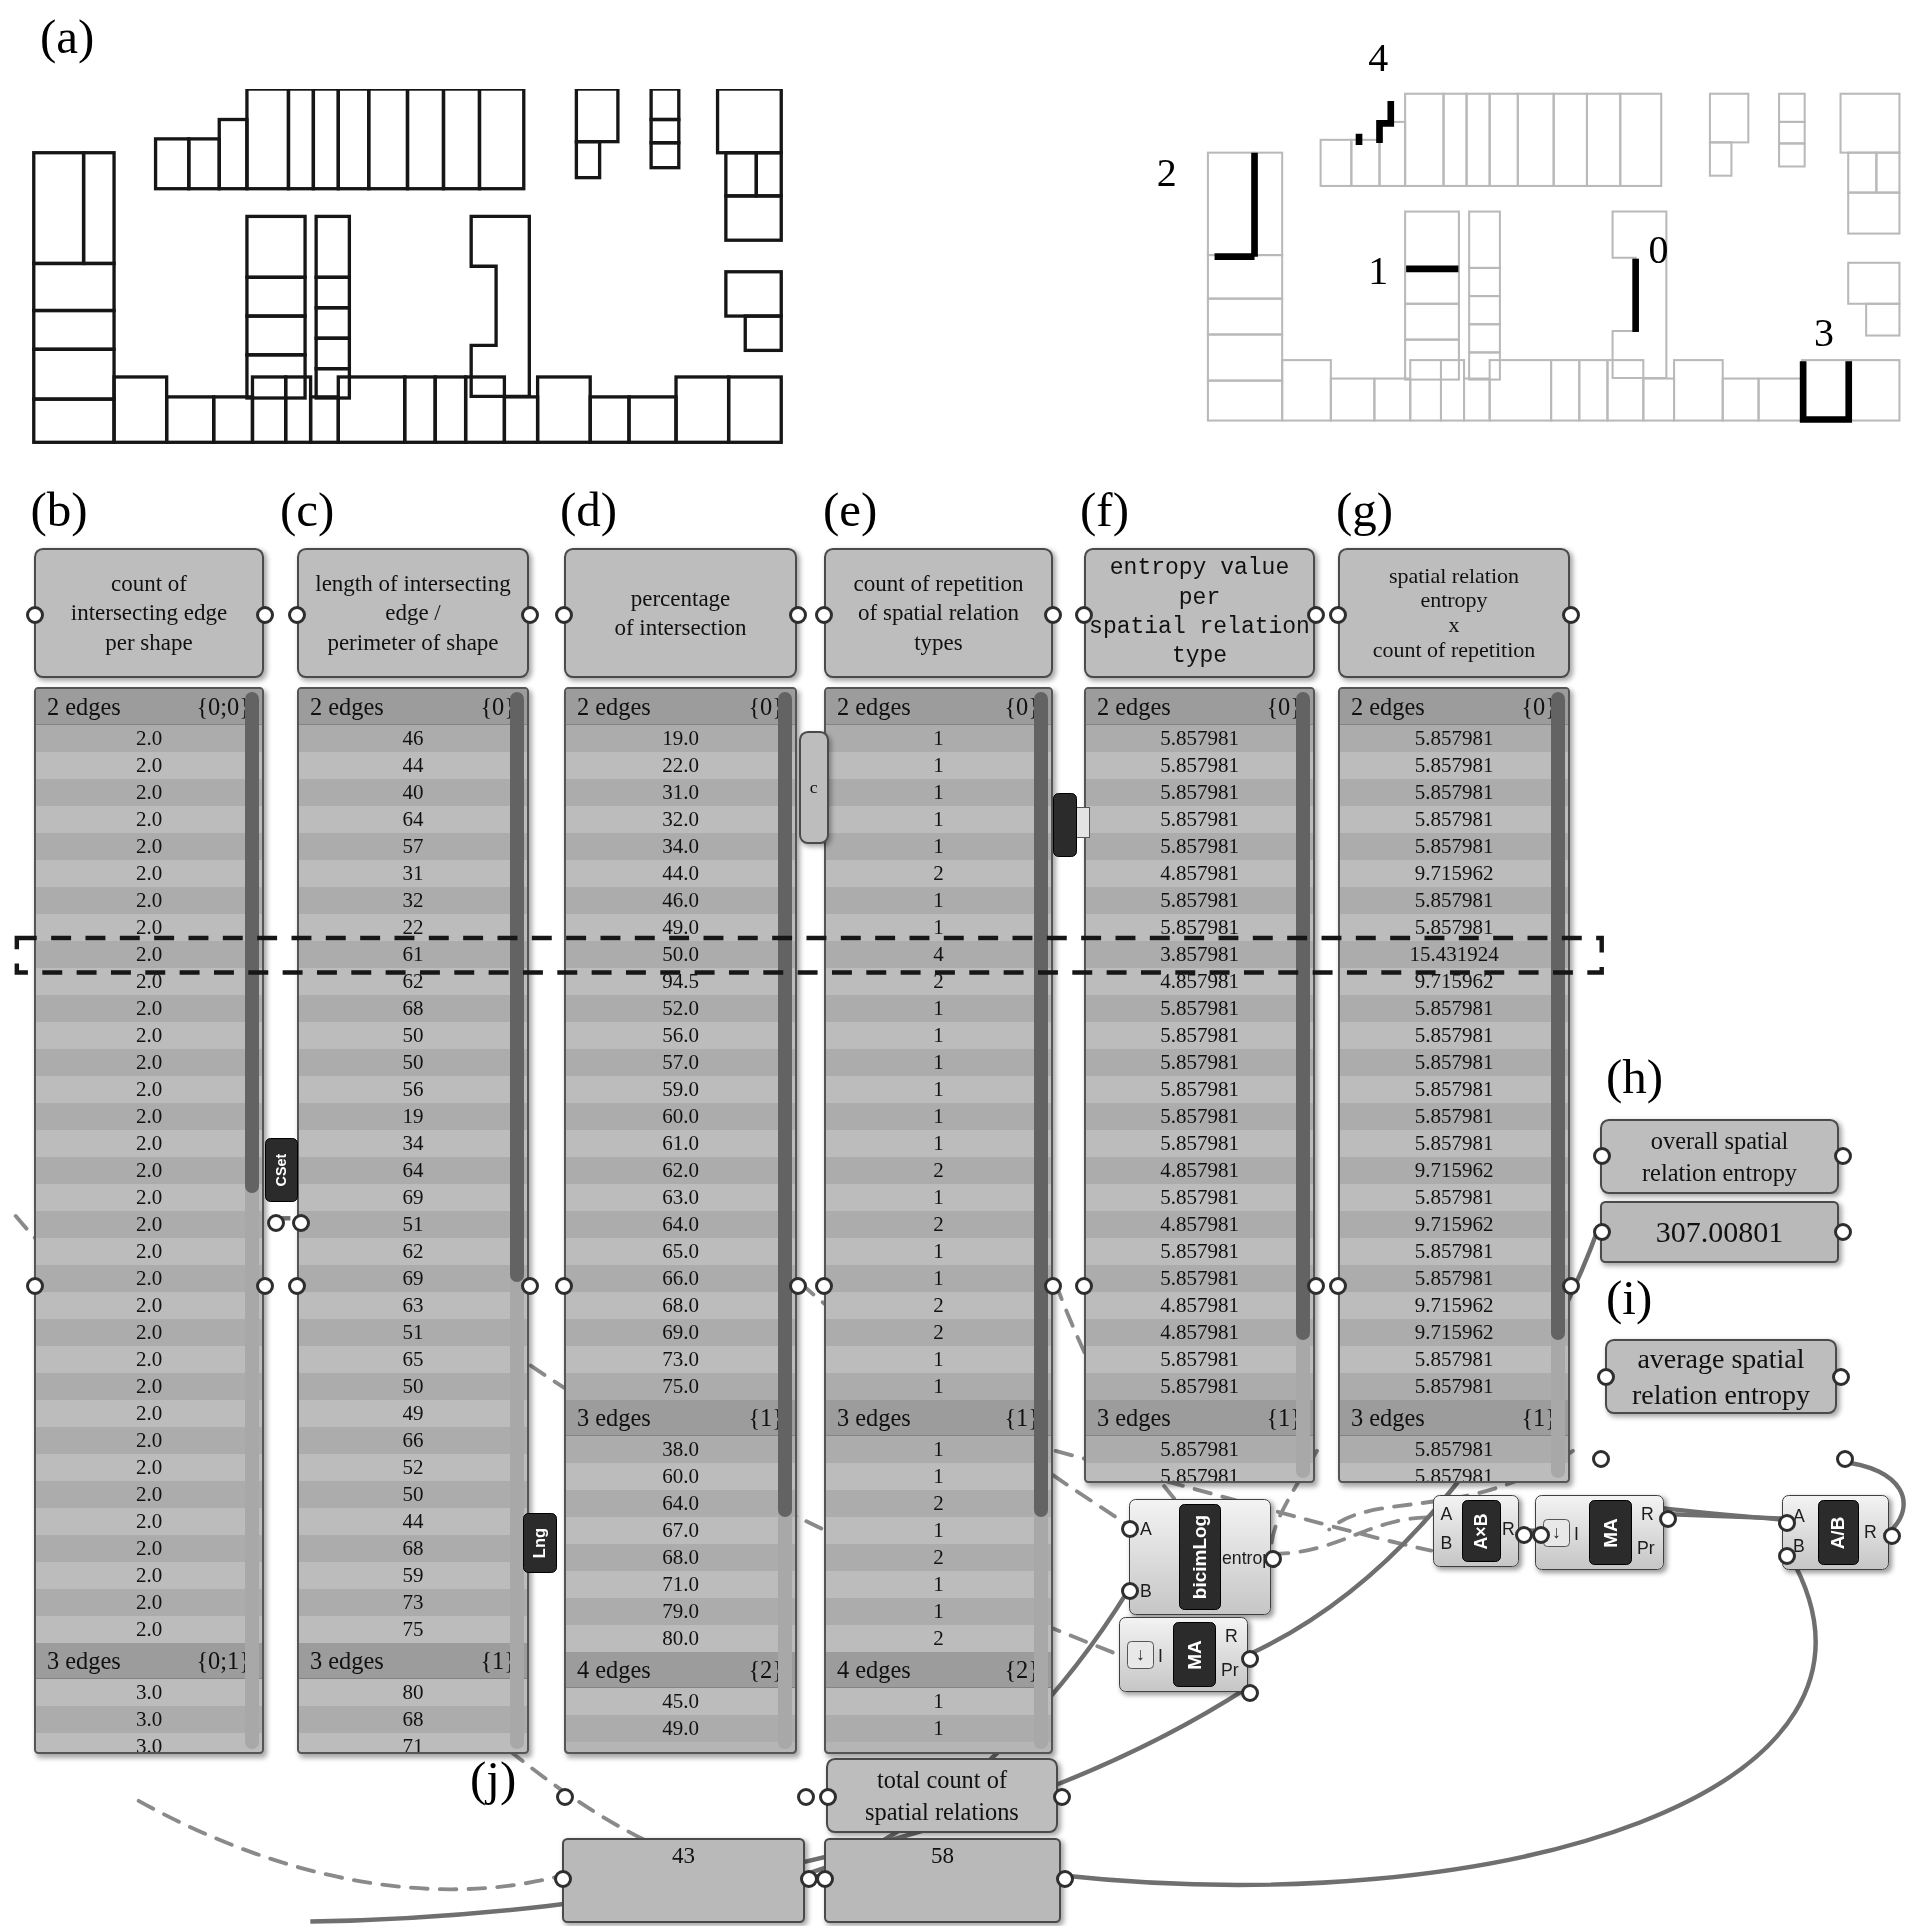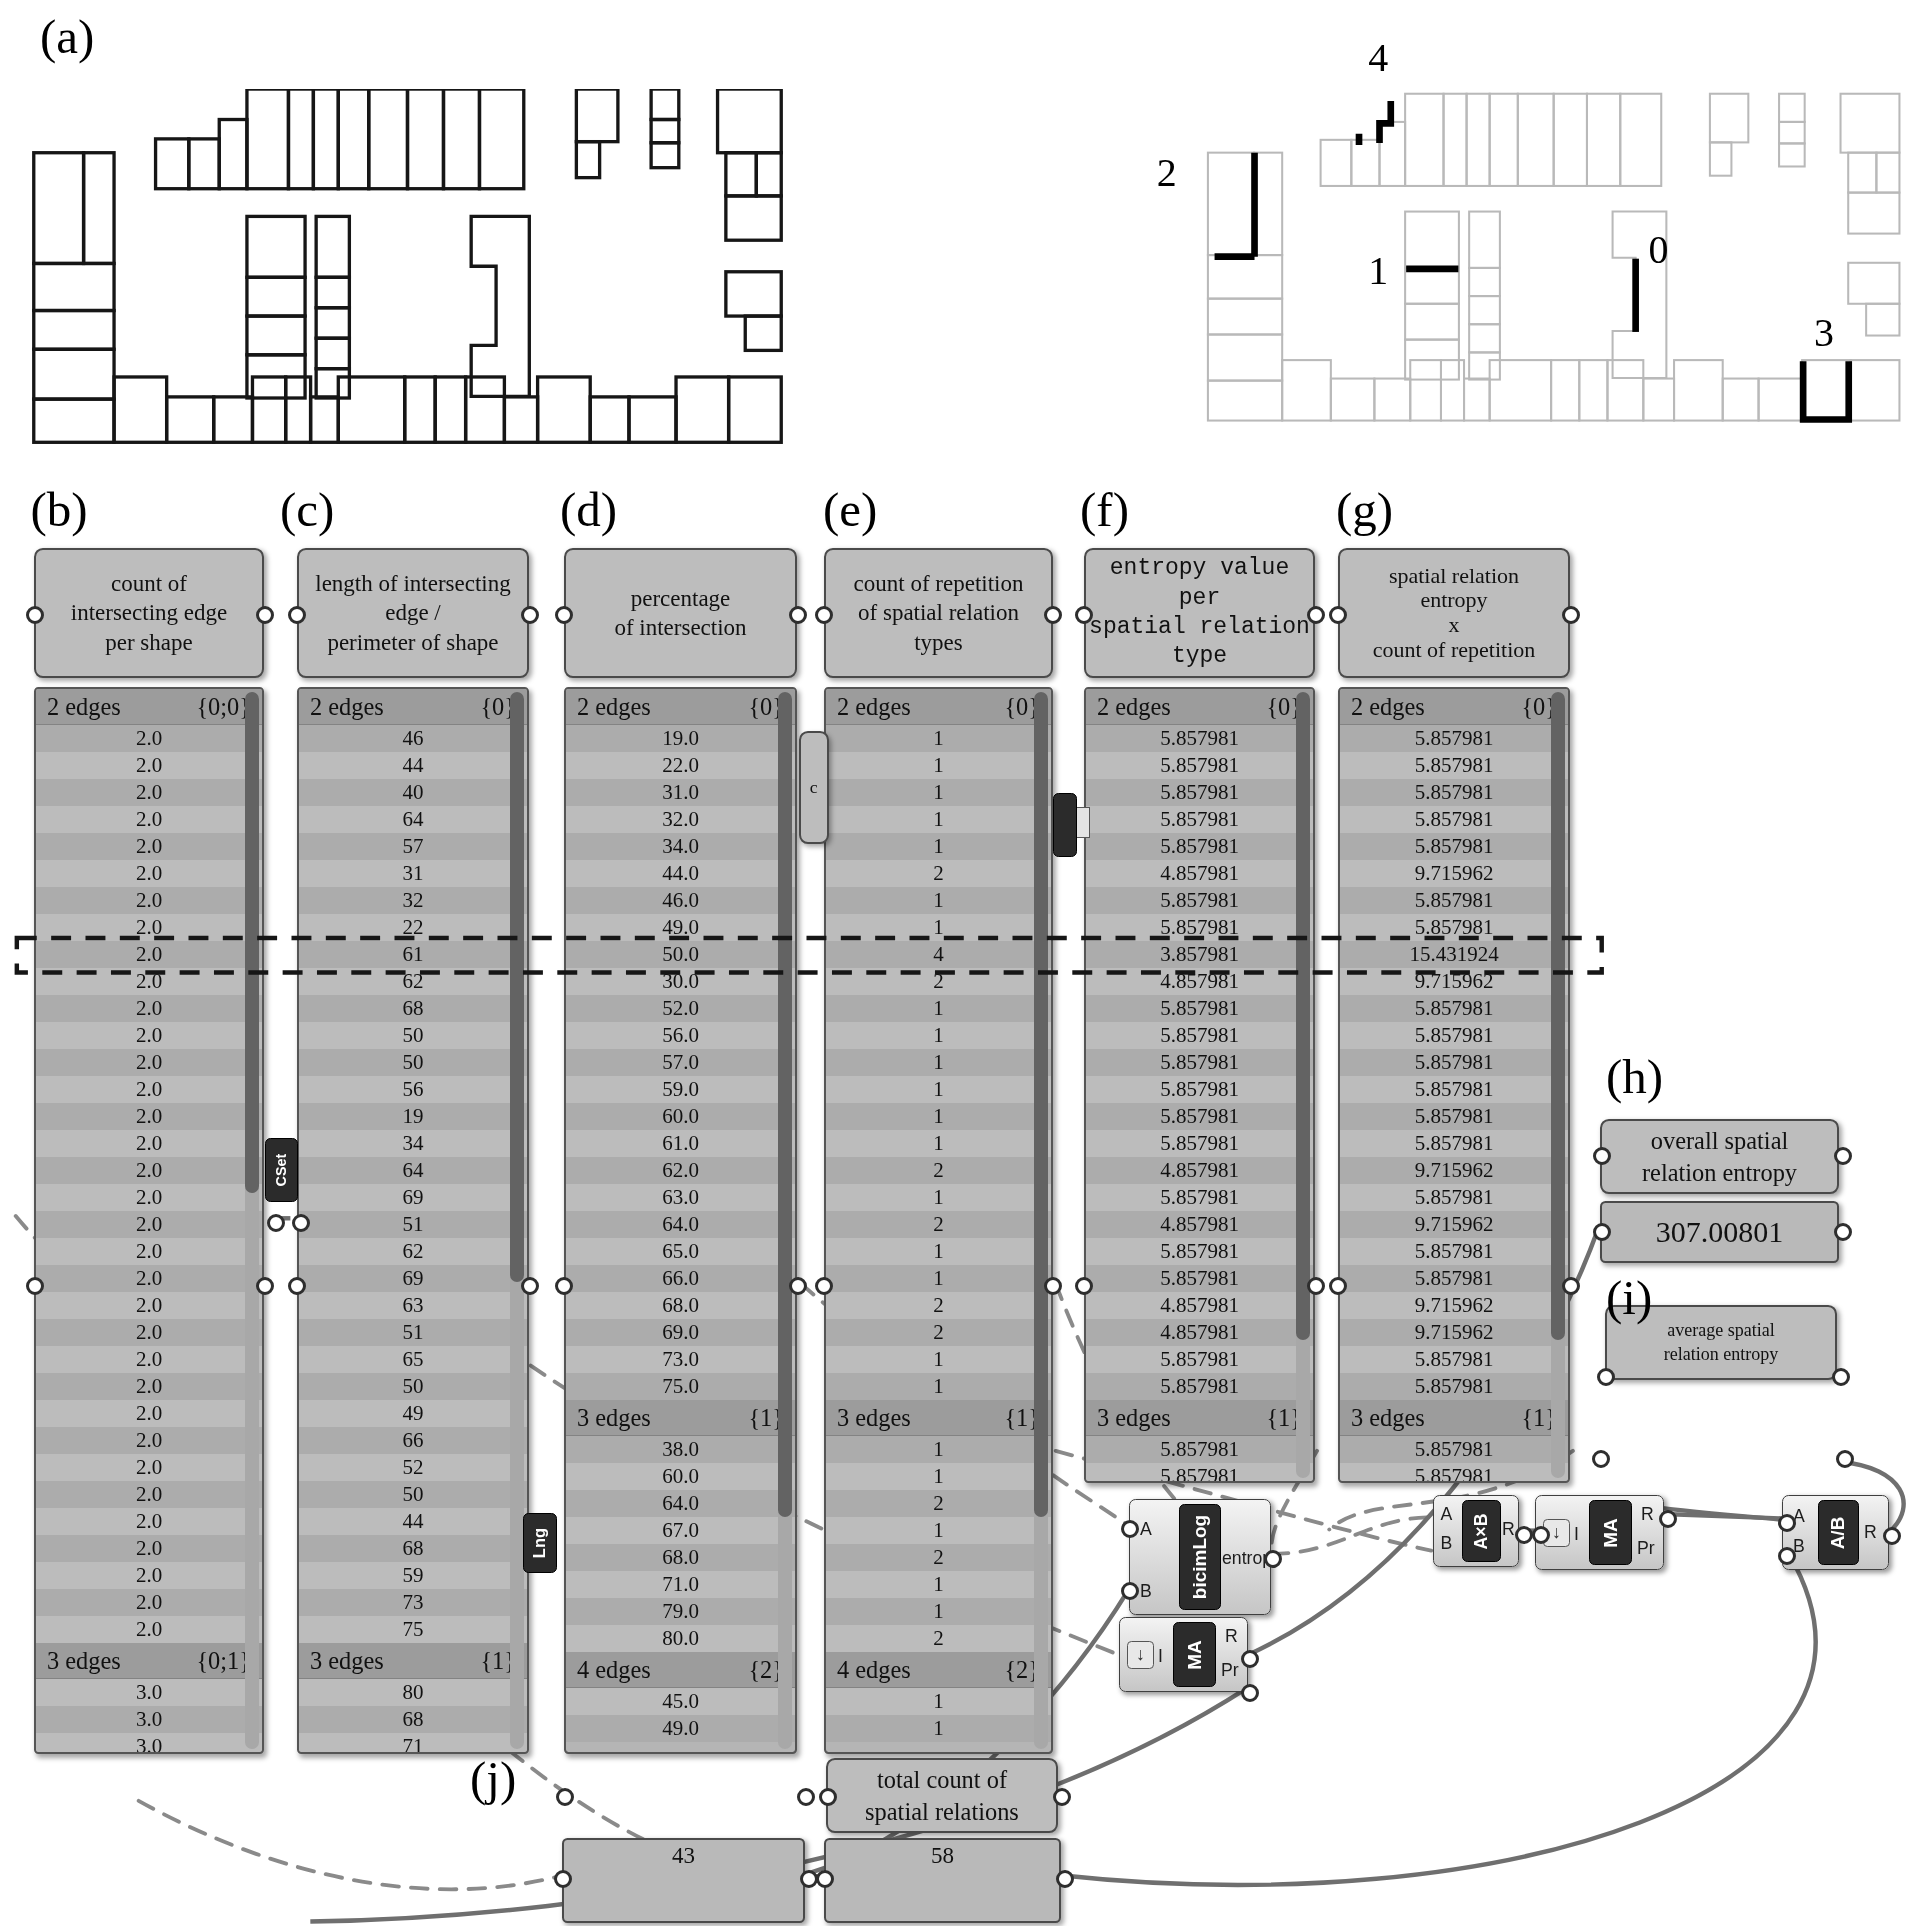--- a/index.html
+++ b/index.html
@@ -320,21 +320,21 @@
         </div>
         <div class="row">19.0</div>
         <div class="row">22.0</div>
         <div class="row">31.0</div>
         <div class="row">32.0</div>
         <div class="row">34.0</div>
         <div class="row">44.0</div>
         <div class="row">46.0</div>
         <div class="row">49.0</div>
         <div class="row">50.0</div>
-        <div class="row">30.0</div>
+        <div class="row">94.5</div>
         <div class="row">52.0</div>
         <div class="row">56.0</div>
         <div class="row">57.0</div>
         <div class="row">59.0</div>
         <div class="row">60.0</div>
         <div class="row">61.0</div>
         <div class="row">62.0</div>
         <div class="row">63.0</div>
         <div class="row">64.0</div>
         <div class="row">65.0</div>
@@ -616,21 +616,21 @@
     </div>
 
   <div class="capsule" style="left:1600px;top:1119px;width:235px;height:71px;font-size:24.4px">
     <span>overall spatial
 relation entropy</span>
   </div>
   <div class="value-panel value-mid" style="left:1600px;top:1201px;width:235px;height:58px">
     <span>307.00801</span>
   </div>
 
-  <div class="capsule" style="left:1605px;top:1305px;width:228px;height:71px;font-size:18px">
+  <div class="capsule" style="left:1605px;top:1339px;width:228px;height:71px;font-size:28px">
     <span>average spatial
 relation entropy</span>
   </div>
 
   <div class="value-panel top" style="left:562px;top:1838px;width:239px;height:78px;font-size:23px">
     <span>43</span>
   </div>
   <div class="capsule" style="left:826px;top:1758px;width:228px;height:71px;font-size:24.4px">
     <span>total count of
 spatial relations</span>

